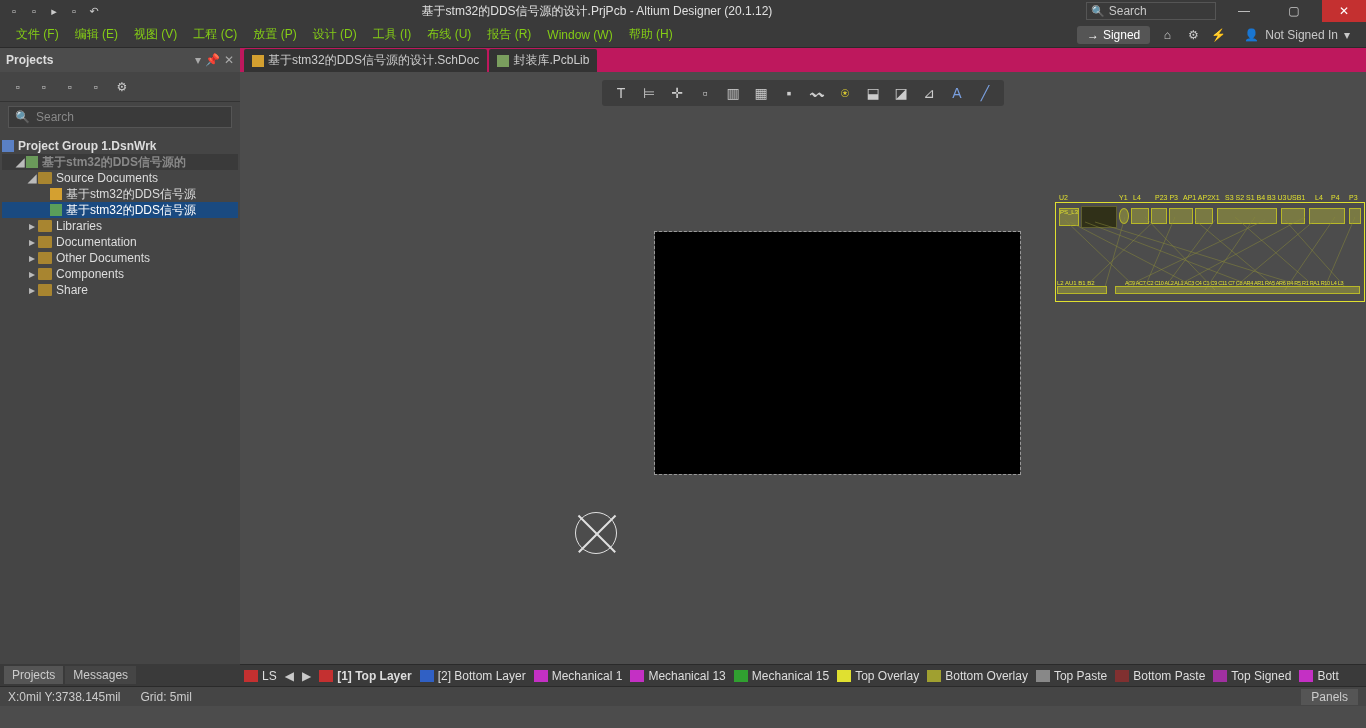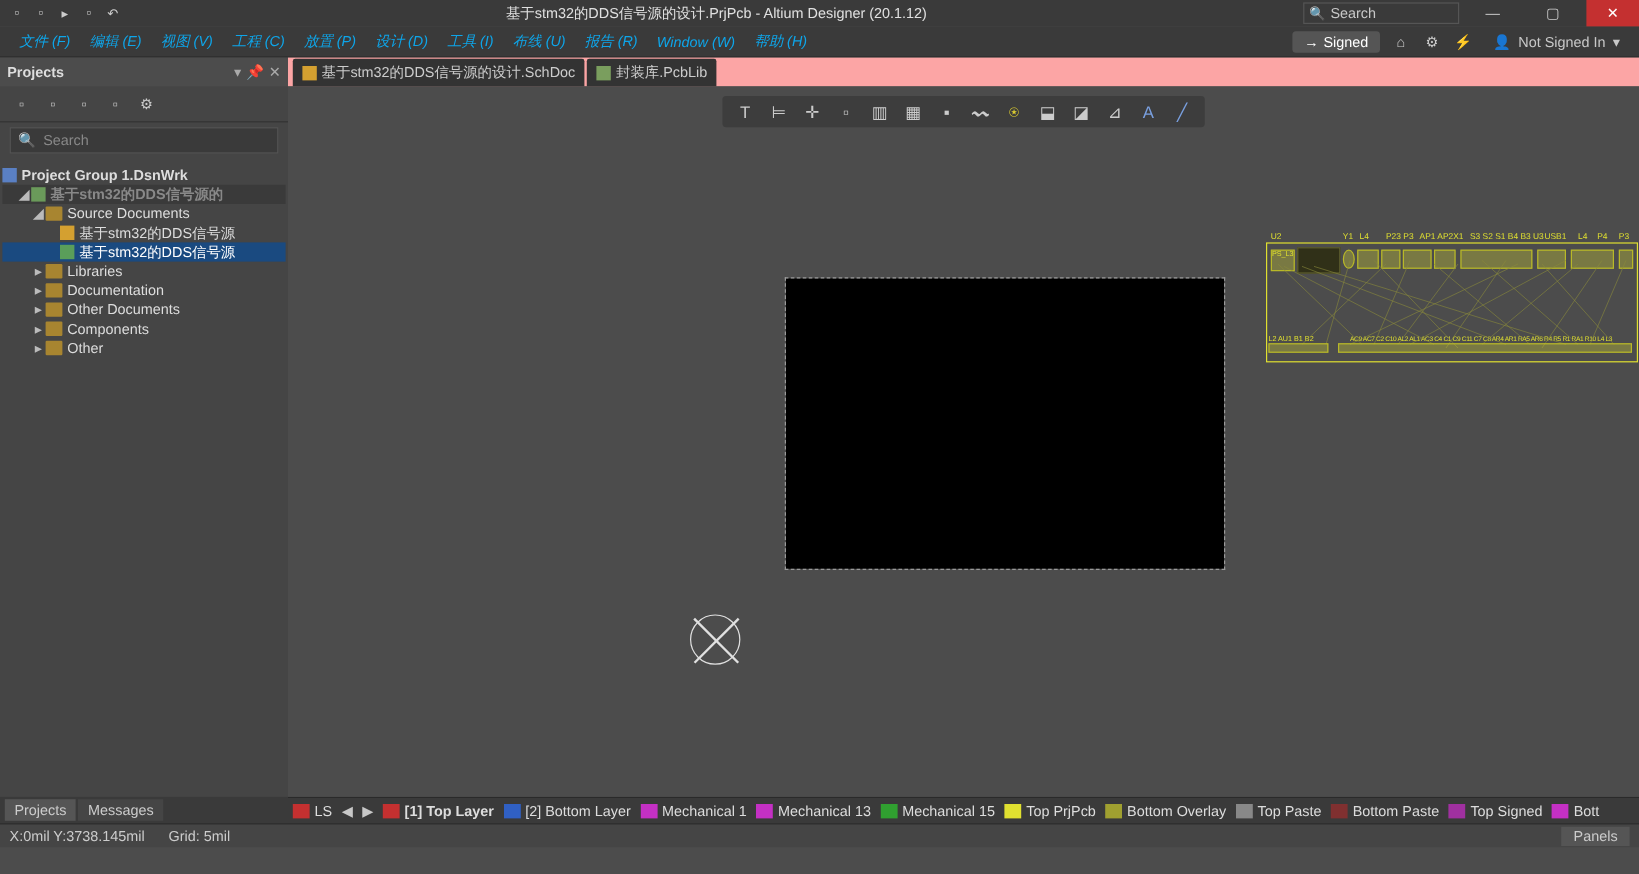--- a/index.html
+++ b/index.html
@@ -7,21 +7,21 @@
 .titlebar { height:22px; background:#3a3a3a; display:flex; align-items:center; }
 .tb-left { display:flex; gap:4px; padding:0 6px; }
 .tb-icon { width:16px; height:16px; display:flex; align-items:center; justify-content:center; color:#ccc; font-size:11px; }
 .tb-title { flex:1; text-align:center; color:#e0e0e0; }
 .tb-right { display:flex; align-items:center; gap:6px; padding-right:0; }
 .search-box { background:#3a3a3a; border:1px solid #555; display:flex; align-items:center; padding:1px 4px; width:130px; height:18px; }
 .search-box span:first-child { margin-right:4px; font-size:11px; }
 .winbtn { width:44px; height:22px; display:flex; align-items:center; justify-content:center; color:#ccc; }
 .winbtn.close { background:#c43030; color:#fff; }
 .menubar { height:26px; background:#3a3a3a; display:flex; align-items:center; padding:0 8px; border-bottom:1px solid #2a2a2a; }
-.menu-item { padding:2px 8px; color:#0ea5e9;font-style:italic; }
+.menu-item { padding:2px 8px; color:#84cc16; }
 .menubar-right { margin-left:auto; display:flex; align-items:center; gap:8px; }
 .share-btn { background:#555; border-radius:3px; padding:2px 10px; display:flex; align-items:center; gap:4px; color:#fff; }
 .mr-icon { width:18px; height:18px; display:flex; align-items:center; justify-content:center; color:#ccc; }
 .signin { padding:2px 8px; display:flex; align-items:center; gap:6px; }
 .main { display:flex; height:616px; }
 .sidebar { width:240px; background:#454545; display:flex; flex-direction:column; }
 .panel-hdr { background:#4c4c4c; height:24px; display:flex; align-items:center; padding:0 6px; }
 .panel-hdr .title { font-weight:bold; color:#ddd; }
 .panel-hdr .ctrls { margin-left:auto; display:flex; gap:4px; color:#aaa; }
 .panel-tb { height:30px; display:flex; align-items:center; gap:10px; padding:0 10px; border-bottom:1px solid #333; }
@@ -29,21 +29,21 @@
 .panel-search { padding:4px 8px; }
 .panel-search .sb { background:#3a3a3a; border:1px solid #555; height:22px; display:flex; align-items:center; padding:0 6px; }
 .tree { flex:1; padding:6px 2px; overflow:auto; }
 .tree-row { display:flex; align-items:center; height:16px; color:#ddd; white-space:nowrap; padding-right:4px; }
 .fld { width:14px; height:12px; background:#a88530; margin-right:4px; border-radius:1px; display:inline-block; }
 .file-ico { width:12px; height:12px; background:#7a9e5e; margin-right:4px; display:inline-block; }
 .tree-row.sel { background:#3a3a3a; color:#888; }
 .tree-row.sel2 { background:#1a4a80; color:#fff; }
 .exp { width:12px; text-align:center; color:#bbb; }
 .editor { flex:1; display:flex; flex-direction:column; background:#4c4c4c; }
-.tabs { height:24px; background:#fca5a5; display:flex; align-items:flex-end; padding-left:4px; gap:2px; }
+.tabs { height:24px; background:#be185d; display:flex; align-items:flex-end; padding-left:4px; gap:2px; }
 .tab { display:flex; align-items:center; gap:4px; padding:3px 8px; background:#333; color:#ccc; border-radius:2px 2px 0 0; }
 .tab.active { background:#4c4c4c; color:#fff; }
 .tab .ico { width:12px; height:12px; display:inline-block; }
 .ico.sch { background:#d4a030; }
 .ico.pcb { background:#5a9e5a; }
 .ico.lib { background:#7a9e5e; }
 .canvas { flex:1; position:relative; background:#4c4c4c; }
 .c-toolbar { position:absolute; top:8px; left:50%; transform:translateX(-50%); display:flex; gap:10px; background:rgba(60,60,60,0.9); padding:4px 10px; border-radius:3px; align-items:center; }
 .ct-icon { width:18px; height:18px; display:flex; align-items:center; justify-content:center; color:#ccc; font-size:14px; }
 .pcb-board { position:absolute; left:415px; top:160px; width:365px; height:242px; background:#000; outline:1px dashed #999; }
@@ -179,21 +179,21 @@
           <span>Other Documents</span>
         </div>
       <div class="tree-row" style="padding-left:24px">
           <span class="exp">▸</span>
           <span class="fld"></span>
           <span>Components</span>
         </div>
       <div class="tree-row" style="padding-left:24px">
           <span class="exp">▸</span>
           <span class="fld"></span>
-          <span>Other</span>
+          <span>Share</span>
         </div>
     </div>
   </div>
 
   <div class="editor">
     <div class="tabs">
       <div class="tab">
           <span class="ico sch"></span>
           <span>基于stm32的DDS信号源的设计.SchDoc</span>
         </div>
@@ -301,21 +301,21 @@
     <div class="layer">
         <span class="sw" style="background:#c430c4"></span>
         <span>Mechanical 13</span>
       </div>
     <div class="layer">
         <span class="sw" style="background:#30a030"></span>
         <span>Mechanical 15</span>
       </div>
     <div class="layer">
         <span class="sw" style="background:#e0e030"></span>
-        <span>Top PrjPcb</span>
+        <span>Top Overlay</span>
       </div>
     <div class="layer">
         <span class="sw" style="background:#a0a030"></span>
         <span>Bottom Overlay</span>
       </div>
     <div class="layer">
         <span class="sw" style="background:#888"></span>
         <span>Top Paste</span>
       </div>
     <div class="layer">

